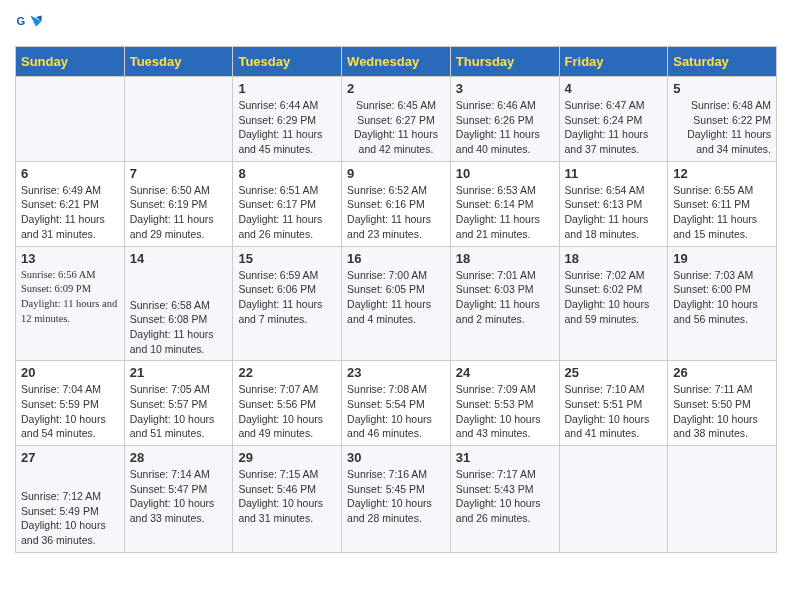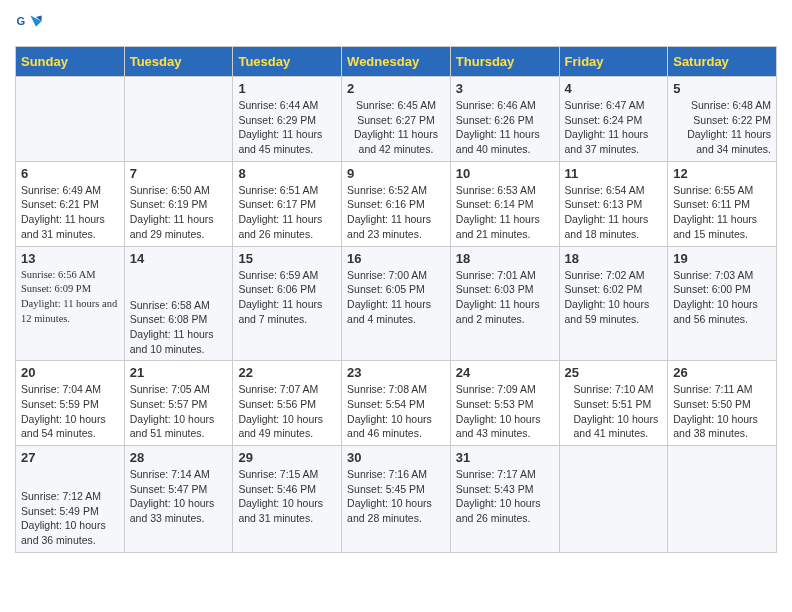--- a/index.html
+++ b/index.html
@@ -262,21 +262,21 @@
 Daylight: 10 hours and 46 minutes.</div>
         </td>
         <td>
           <span class="day-num">24</span>
           <div class="cell-content" style="white-space: pre-line;">Sunrise: 7:09 AM
 Sunset: 5:53 PM
 Daylight: 10 hours and 43 minutes.</div>
         </td>
         <td>
           <span class="day-num">25</span>
-          <div class="cell-content" style="white-space: pre-line; margin-left: 9px;">Sunrise: 7:10 AM
+          <div class="cell-content" style="white-space: pre-line;">Sunrise: 7:10 AM
 Sunset: 5:51 PM
 Daylight: 10 hours and 41 minutes.</div>
         </td>
         <td>
           <span class="day-num">26</span>
           <div class="cell-content" style="white-space: pre-line;">Sunrise: 7:11 AM
 Sunset: 5:50 PM
 Daylight: 10 hours and 38 minutes.</div>
         </td>
       </tr>

